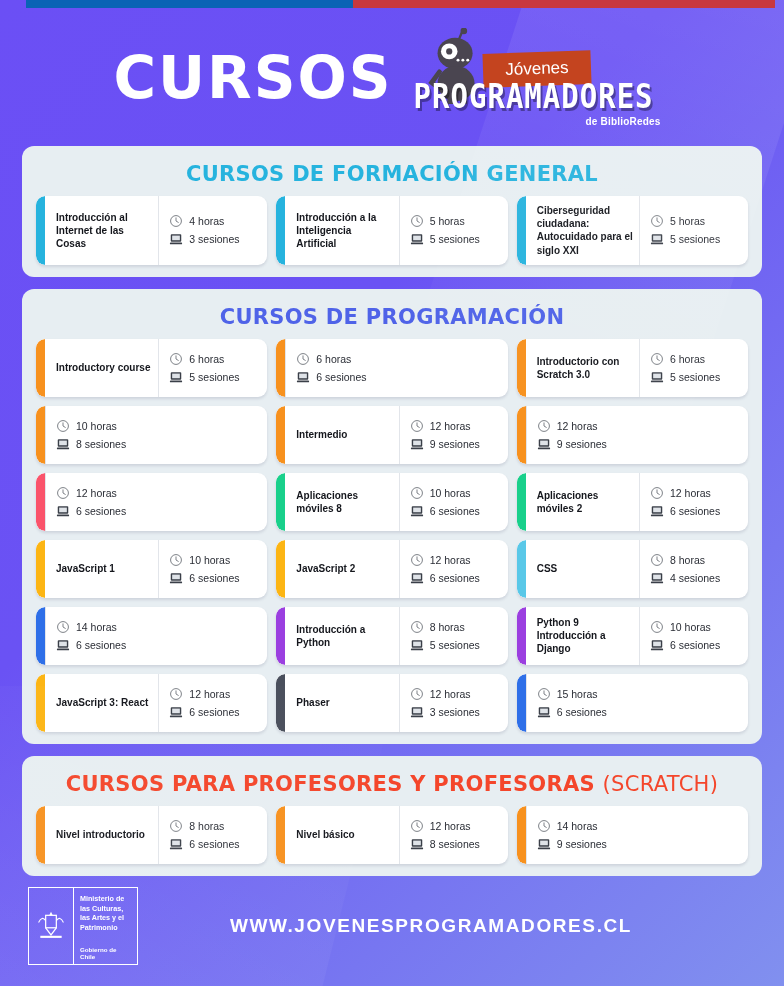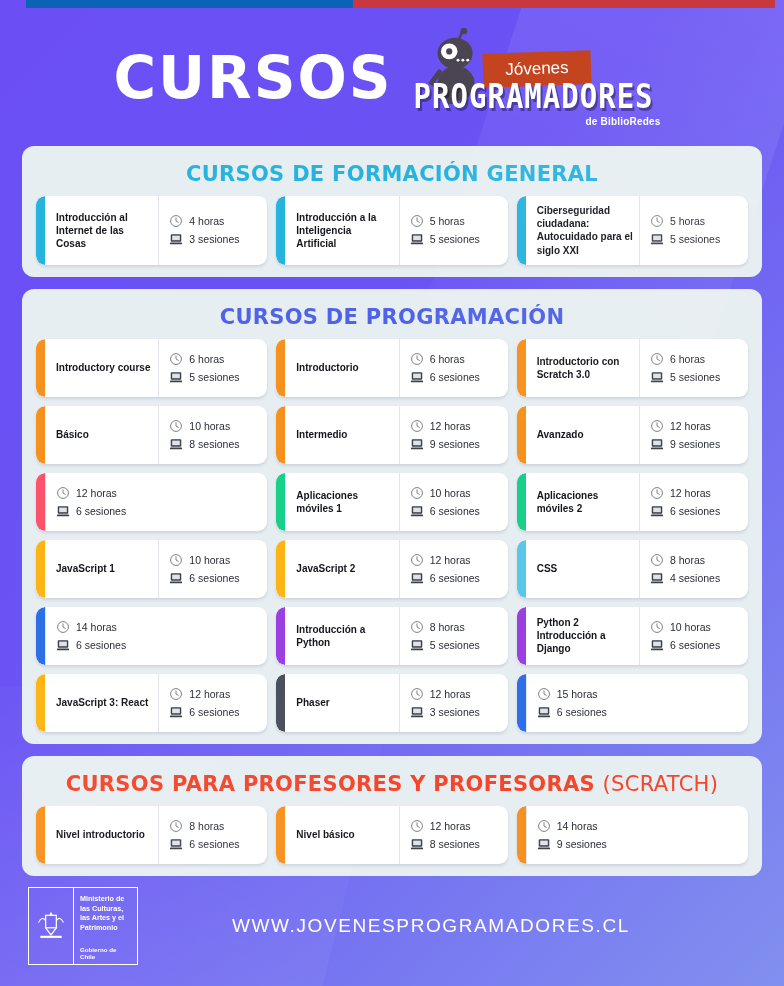--- a/index.html
+++ b/index.html
@@ -106,21 +106,21 @@
     display:flex;color:#fff;
   }
   .gob-left{flex:0 0 44px;border-right:1.5px solid #fff;display:flex;align-items:center;justify-content:center;}
   .gob-right{flex:1 1 auto;padding:6px 5px 4px 6px;display:flex;flex-direction:column;justify-content:space-between;}
   .gob-right .mintext{font-size:7.2px;font-weight:bold;line-height:1.32;}
   .gob-right .gobtext{font-size:6.2px;font-weight:bold;}
   .biblio-logo{margin-left:24px;color:#fff;display:flex;flex-direction:column;align-items:center;}
   .biblio-mark{width:46px;height:44px;}
   .biblio-word{font-size:17px;font-weight:bold;line-height:1.0;text-align:left;width:100%;margin-top:2px;}
   .site-url{
-    flex:1 1 auto;text-align:center;color:#fff;font-size:19px;font-weight:normal;
+    flex:1 1 auto;text-align:center;color:#fff;font-size:19px;font-weight:bold;
     letter-spacing:1.6px;padding-right:26px;padding-left:30px;
   }
 </style>
 </head>
 <body>
 
 <div class="poster">
   <div class="wedge"></div>
   <div class="wedge2"></div>
 
@@ -250,21 +250,20 @@
                 <rect x="2" y="2.5" width="12" height="8.5" rx="1" fill="#3a3f48"></rect>
                 <rect x="3.6" y="4.1" width="8.8" height="5.3" fill="#dfe3e8"></rect>
                 <rect x="1" y="12" width="14" height="2" rx="1" fill="#3a3f48"></rect>
               </svg>
               <span>5 sesiones</span>
             </div>
           </div>
         </div>
         <div class="card">
           <div class="accent" style="background:#f7911e"></div>
-          <div class="card-name">Introductorio</div>
           <div class="card-meta">
             <div class="meta-row">
               <svg class="ico" viewBox="0 0 16 16">
                 <circle cx="8" cy="8" r="6.2" fill="none" stroke="#6b7077" stroke-width="1"></circle>
                 <path d="M8 4.4V8l2.6 1.6" stroke="#6b7077" stroke-width="1" fill="none" stroke-linecap="round"></path>
               </svg>
               <span>6 horas</span>
             </div>
             <div class="meta-row">
               <svg class="ico" viewBox="0 0 16 16">
@@ -292,21 +291,20 @@
                 <rect x="2" y="2.5" width="12" height="8.5" rx="1" fill="#3a3f48"></rect>
                 <rect x="3.6" y="4.1" width="8.8" height="5.3" fill="#dfe3e8"></rect>
                 <rect x="1" y="12" width="14" height="2" rx="1" fill="#3a3f48"></rect>
               </svg>
               <span>5 sesiones</span>
             </div>
           </div>
         </div>
         <div class="card">
           <div class="accent" style="background:#f7911e"></div>
-          <div class="card-name">Básico</div>
           <div class="card-meta">
             <div class="meta-row">
               <svg class="ico" viewBox="0 0 16 16">
                 <circle cx="8" cy="8" r="6.2" fill="none" stroke="#6b7077" stroke-width="1"></circle>
                 <path d="M8 4.4V8l2.6 1.6" stroke="#6b7077" stroke-width="1" fill="none" stroke-linecap="round"></path>
               </svg>
               <span>10 horas</span>
             </div>
             <div class="meta-row">
               <svg class="ico" viewBox="0 0 16 16">
@@ -334,21 +332,20 @@
                 <rect x="2" y="2.5" width="12" height="8.5" rx="1" fill="#3a3f48"></rect>
                 <rect x="3.6" y="4.1" width="8.8" height="5.3" fill="#dfe3e8"></rect>
                 <rect x="1" y="12" width="14" height="2" rx="1" fill="#3a3f48"></rect>
               </svg>
               <span>9 sesiones</span>
             </div>
           </div>
         </div>
         <div class="card">
           <div class="accent" style="background:#f7911e"></div>
-          <div class="card-name">Avanzado</div>
           <div class="card-meta">
             <div class="meta-row">
               <svg class="ico" viewBox="0 0 16 16">
                 <circle cx="8" cy="8" r="6.2" fill="none" stroke="#6b7077" stroke-width="1"></circle>
                 <path d="M8 4.4V8l2.6 1.6" stroke="#6b7077" stroke-width="1" fill="none" stroke-linecap="round"></path>
               </svg>
               <span>12 horas</span>
             </div>
             <div class="meta-row">
               <svg class="ico" viewBox="0 0 16 16">
@@ -375,21 +372,21 @@
                 <rect x="2" y="2.5" width="12" height="8.5" rx="1" fill="#3a3f48"></rect>
                 <rect x="3.6" y="4.1" width="8.8" height="5.3" fill="#dfe3e8"></rect>
                 <rect x="1" y="12" width="14" height="2" rx="1" fill="#3a3f48"></rect>
               </svg>
               <span>6 sesiones</span>
             </div>
           </div>
         </div>
         <div class="card">
           <div class="accent" style="background:#19d08b"></div>
-          <div class="card-name">Aplicaciones móviles 1</div>
+          <div class="card-name">Aplicaciones móviles 8</div>
           <div class="card-meta">
             <div class="meta-row">
               <svg class="ico" viewBox="0 0 16 16">
                 <circle cx="8" cy="8" r="6.2" fill="none" stroke="#6b7077" stroke-width="1"></circle>
                 <path d="M8 4.4V8l2.6 1.6" stroke="#6b7077" stroke-width="1" fill="none" stroke-linecap="round"></path>
               </svg>
               <span>10 horas</span>
             </div>
             <div class="meta-row">
               <svg class="ico" viewBox="0 0 16 16">
@@ -521,21 +518,21 @@
                 <rect x="2" y="2.5" width="12" height="8.5" rx="1" fill="#3a3f48"></rect>
                 <rect x="3.6" y="4.1" width="8.8" height="5.3" fill="#dfe3e8"></rect>
                 <rect x="1" y="12" width="14" height="2" rx="1" fill="#3a3f48"></rect>
               </svg>
               <span>5 sesiones</span>
             </div>
           </div>
         </div>
         <div class="card">
           <div class="accent" style="background:#9b3fe0"></div>
-          <div class="card-name">Python 2 Introducción a Django</div>
+          <div class="card-name">Python 9 Introducción a Django</div>
           <div class="card-meta">
             <div class="meta-row">
               <svg class="ico" viewBox="0 0 16 16">
                 <circle cx="8" cy="8" r="6.2" fill="none" stroke="#6b7077" stroke-width="1"></circle>
                 <path d="M8 4.4V8l2.6 1.6" stroke="#6b7077" stroke-width="1" fill="none" stroke-linecap="round"></path>
               </svg>
               <span>10 horas</span>
             </div>
             <div class="meta-row">
               <svg class="ico" viewBox="0 0 16 16">

